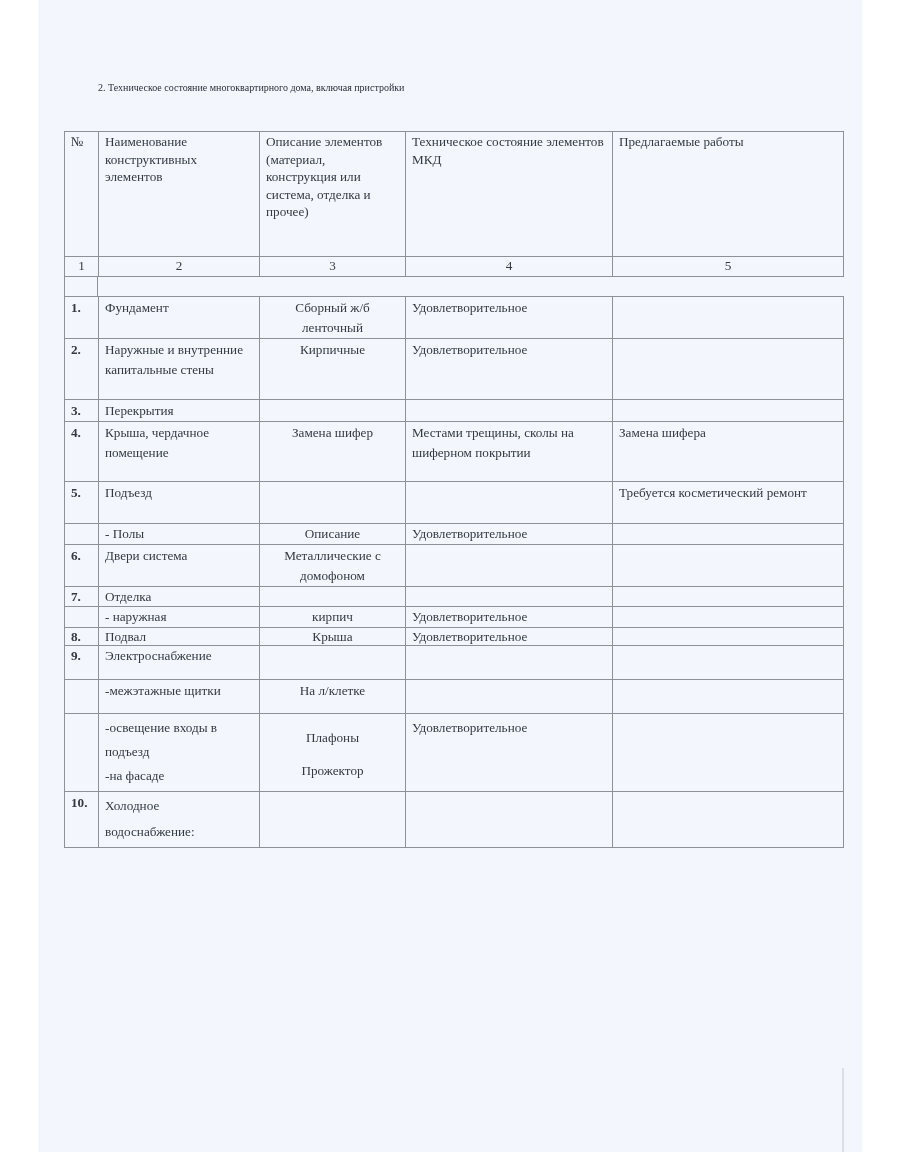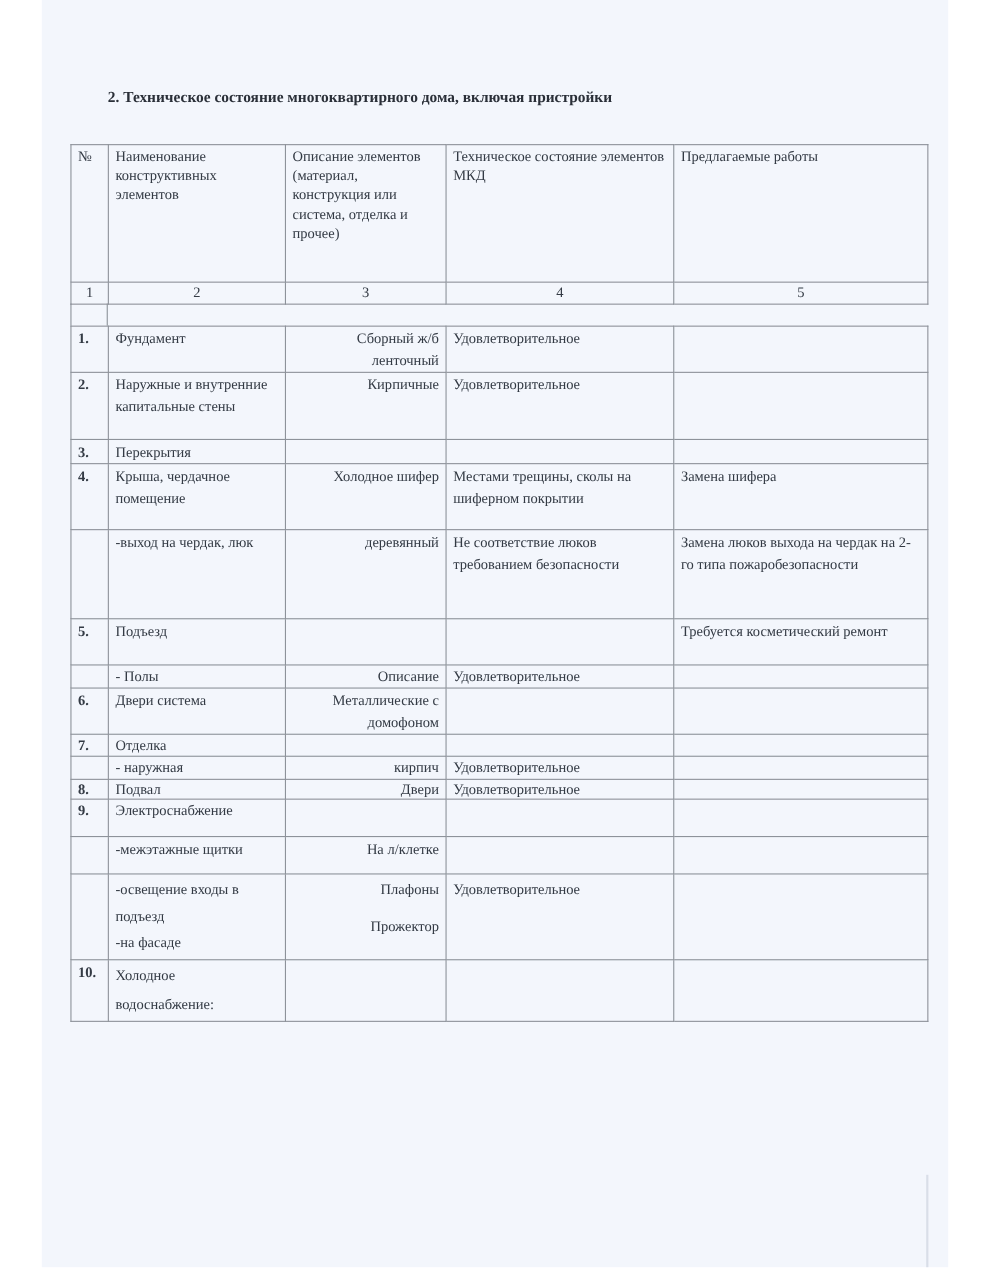--- a/index.html
+++ b/index.html
@@ -12,32 +12,32 @@
   .page {
     position: absolute; left: 38px; top: 0; width: 824px; height: 1152px;
     background: #f3f6fc;
   }
   .scanline {
     position: absolute; left: 842px; top: 1068px; width: 2px; height: 84px;
     background: #d9dee8;
   }
   .title {
     position: absolute; left: 98px; top: 82px;
-    font-size: 14px; font-weight: bold; color: #2a2f38;
+    font-size: 10px; font-weight: normal; color: #2a2f38;
     white-space: nowrap;
   }
   .t {
     position: absolute; left: 64px; border-collapse: collapse;
     table-layout: fixed; font-size: 13.2px; line-height: 20px;
   }
   .t td {
     border: 1px solid #8d929a; vertical-align: top; padding: 0 6px;
     box-sizing: border-box; overflow: hidden;
   }
-  .t td.c { text-align: right; }
+  .t td.c { text-align: center; }
   .t td.b { font-weight: normal; }
   .hdr { top: 131px; }
   .hdr td { line-height: 17.5px; padding-top: 1px; }
   .hdr tr.nums td { text-align: center; line-height: 18px; padding-top: 0; }
   .spacer {
     position: absolute; left: 64px; top: 276px; width: 34px; height: 20px;
     border-left: 1px solid #8d929a; border-right: 1px solid #8d929a; box-sizing: border-box;
   }
   .main { top: 296px; }
   .main td { padding-top: 1px; }
@@ -108,30 +108,23 @@
   <tr style="height:21px">
     <td class="num">3.</td>
     <td class="b">Перекрытия</td>
     <td class="c"></td>
     <td></td>
     <td></td>
   </tr>
   <tr style="height:60px">
     <td class="num">4.</td>
     <td class="b">Крыша, чердачное помещение</td>
-    <td class="c">Холодное шифер</td>
+    <td class="c">Замена шифер</td>
     <td>Местами трещины, сколы на шиферном покрытии</td>
     <td>Замена шифера</td>
-  </tr>
-  <tr style="height:81px">
-    <td></td>
-    <td>-выход на чердак, люк</td>
-    <td class="c">деревянный</td>
-    <td>Не соответствие люков требованием безопасности</td>
-    <td>Замена люков выхода на чердак на 2-го типа пожаробезопасности</td>
   </tr>
   <tr style="height:42px">
     <td class="num">5.</td>
     <td class="b">Подъезд</td>
     <td class="c"></td>
     <td></td>
     <td>Требуется косметический ремонт</td>
   </tr>
   <tr style="height:21px">
     <td class="tight"></td>
@@ -157,21 +150,21 @@
   <tr style="height:21px">
     <td class="tight"></td>
     <td class="tight">- наружная</td>
     <td class="c tight">кирпич</td>
     <td class="tight">Удовлетворительное</td>
     <td class="tight"></td>
   </tr>
   <tr style="height:18px">
     <td class="num tight" style="line-height:16px">8.</td>
     <td class="b tight" style="line-height:16px">Подвал</td>
-    <td class="c tight" style="line-height:16px">Двери</td>
+    <td class="c tight" style="line-height:16px">Крыша</td>
     <td class="tight" style="line-height:16px">Удовлетворительное</td>
     <td class="tight" style="line-height:16px"></td>
   </tr>
   <tr style="height:34px">
     <td class="num tight">9.</td>
     <td class="b tight">Электроснабжение</td>
     <td class="c tight"></td>
     <td class="tight"></td>
     <td class="tight"></td>
   </tr>
@@ -182,21 +175,21 @@
     <td></td>
     <td></td>
   </tr>
   <tr style="height:78px">
     <td></td>
     <td class="lh" style="line-height:24px;padding-top:2px">
       <div>-освещение входы в</div>
       <div>подъезд</div>
       <div>-на фасаде</div>
     </td>
-    <td class="c" style="line-height:24px;padding-top:2px">
+    <td class="c" style="line-height:24px;padding-top:12px">
       <div></div>
       <div>Плафоны</div>
       <div style="margin-top:9px">Прожектор</div>
     </td>
     <td style="padding-top:4px">Удовлетворительное</td>
     <td></td>
   </tr>
   <tr style="height:56px">
     <td class="num">10.</td>
     <td class="b" style="line-height:26px">

